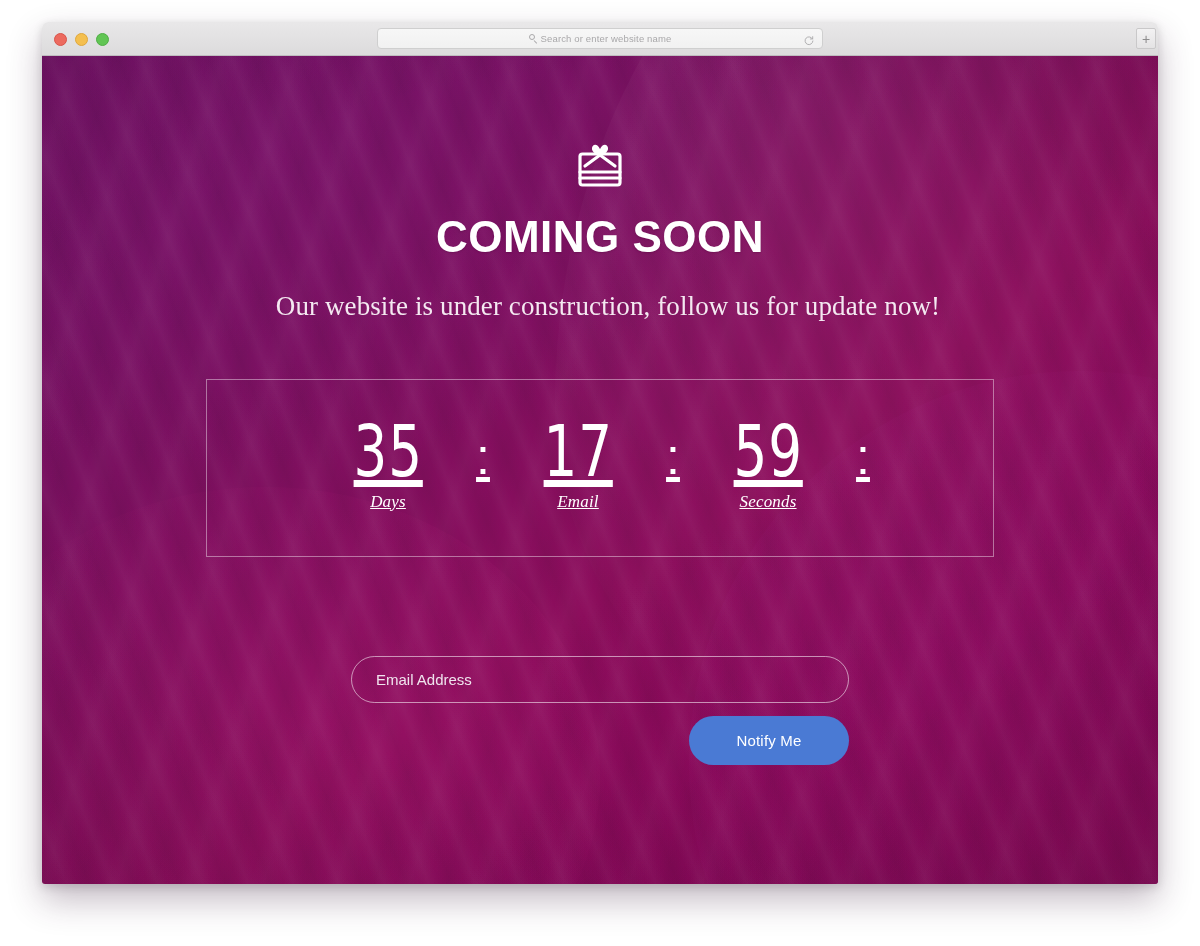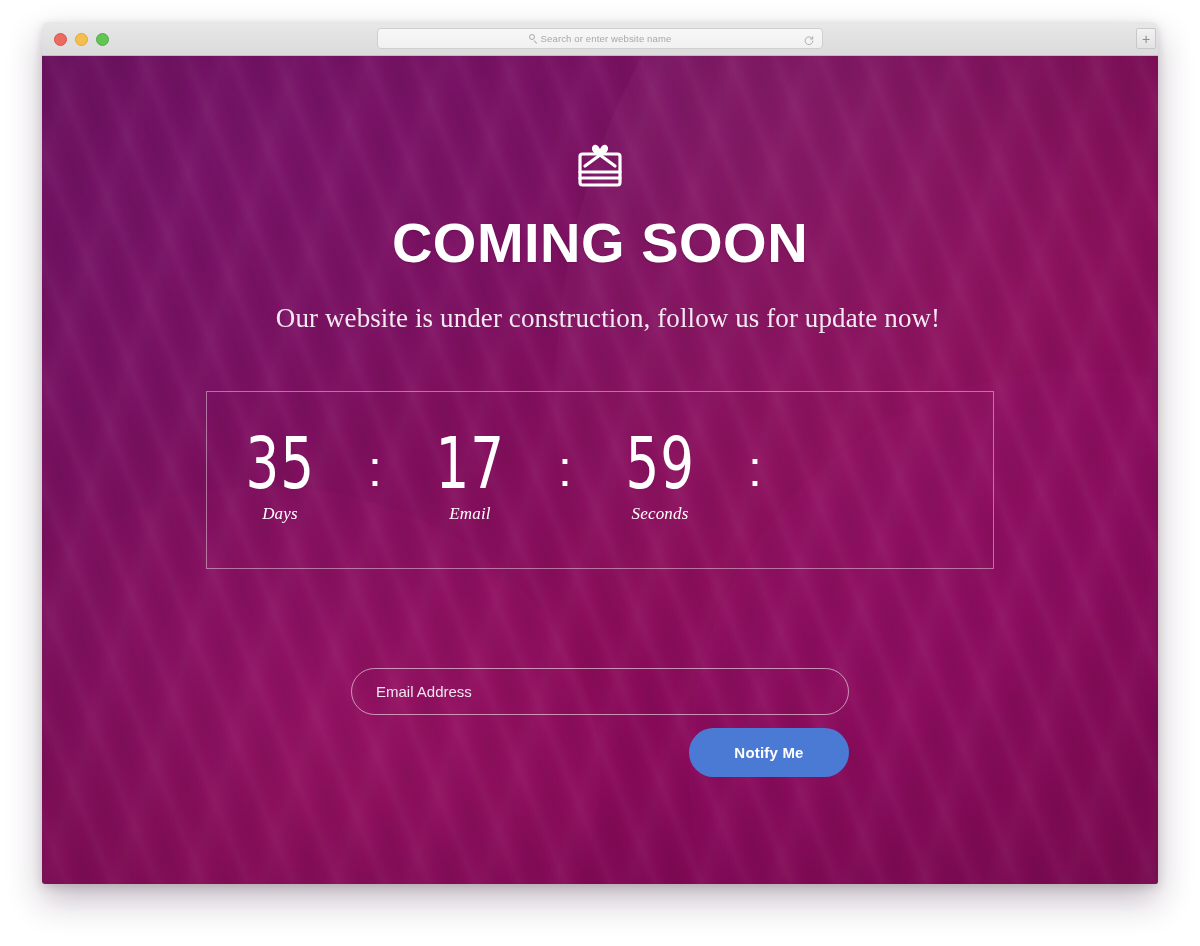--- a/index.html
+++ b/index.html
@@ -227,21 +227,21 @@
   .gift-icon {
     margin-top: 85px;
     width: 52px;
     height: 48px;
     color: #ffffff;
   }
 
   .headline {
     margin: 26px 0 0 0;
     font-family: "Liberation Sans", sans-serif;
-    font-size: 56px;
+    font-size: 44px;
     font-weight: 700;
     letter-spacing: 0.5px;
     line-height: 1;
     color: #ffffff;
     text-shadow: 0 1px 2px rgba(60, 0, 45, 0.25);
   }
 
   .subhead {
     margin: 32px 0 0 16px;
     font-family: "Liberation Serif", "DejaVu Serif", serif;
@@ -258,22 +258,24 @@
     height: 178px;
     border: 1px solid rgba(255, 255, 255, 0.42);
     box-sizing: border-box;
     display: flex;
     align-items: center;
     justify-content: center;
   }
   .cd-row {
     display: flex;
     align-items: flex-start;
+    justify-content: center;
     width: 100%;
     padding-bottom: 6px;
+    text-decoration: underline;
   }
   .cd-unit {
     width: 146px;
     display: flex;
     flex-direction: column;
     align-items: center;
   }
   .cd-value {
     font-family: "DejaVu Sans Condensed", "Liberation Sans Narrow", "Liberation Sans", sans-serif;
     font-size: 72px;
@@ -331,21 +333,20 @@
     width: 160px;
     height: 49px;
     border: none;
     border-radius: 25px;
     background: #4a7ad4;
     color: #ffffff;
     font-family: "Liberation Sans", sans-serif;
     font-size: 15px;
     letter-spacing: 0.2px;
     cursor: pointer;
-    font-weight: bold;
   }
 </style>
 </head>
 <body>
 
 <div class="browser-window">
 
   <div class="titlebar">
 
     <div class="traffic-lights">

